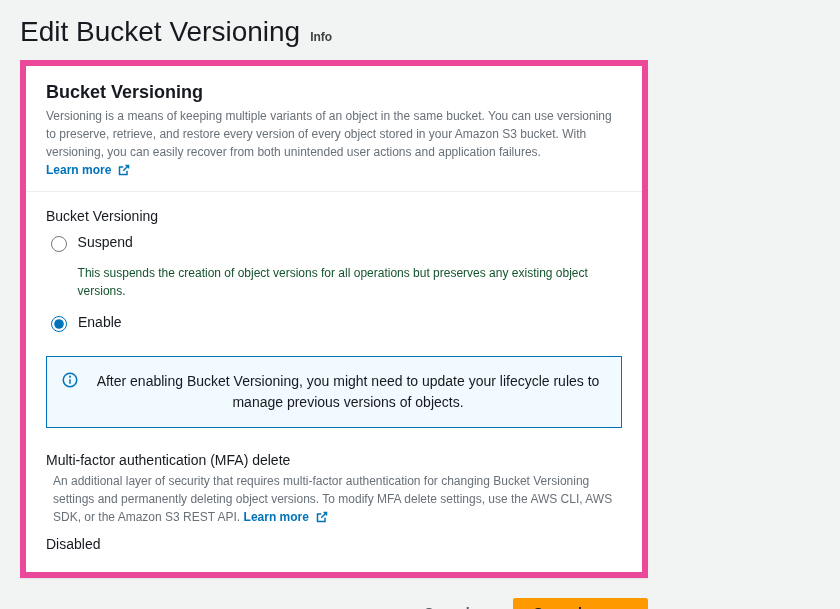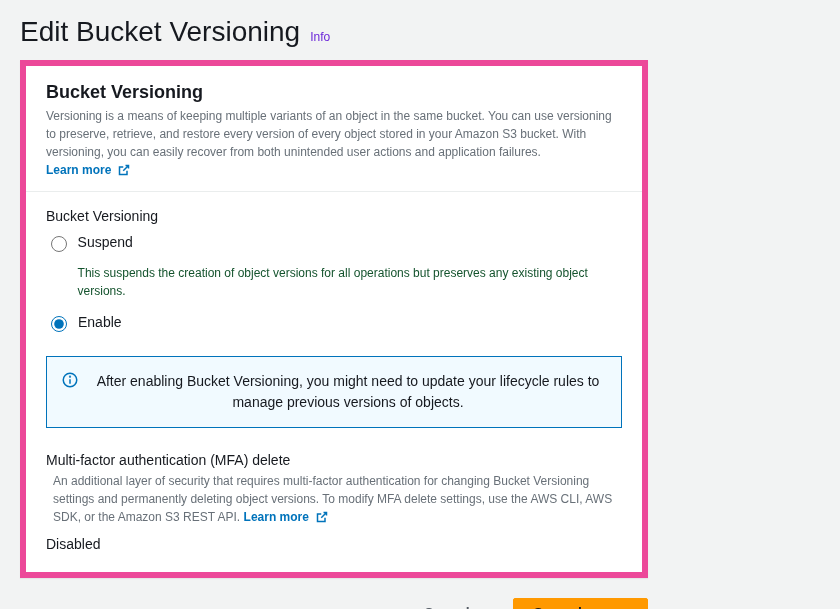--- a/index.html
+++ b/index.html
@@ -21,23 +21,23 @@
     gap: 10px;
     margin-bottom: 12px;
   }
   .page-title {
     font-size: 28px;
     font-weight: 400;
     margin: 0;
     color: #16191f;
   }
   .info-link {
-    color: #6d28d9;
-    font-size: 12px;
-    font-weight: 400;
+    color: #404040;
+    font-size: 12px;
+    font-weight: 700;
     cursor: pointer;
     text-decoration: none;
   }
   .panel {
     background: #fff;
     border: 6px solid #ec4899;
     box-shadow: 0 1px 1px rgba(0,0,0,0.05);
   }
   .panel-head {
     padding: 16px 20px 12px;

